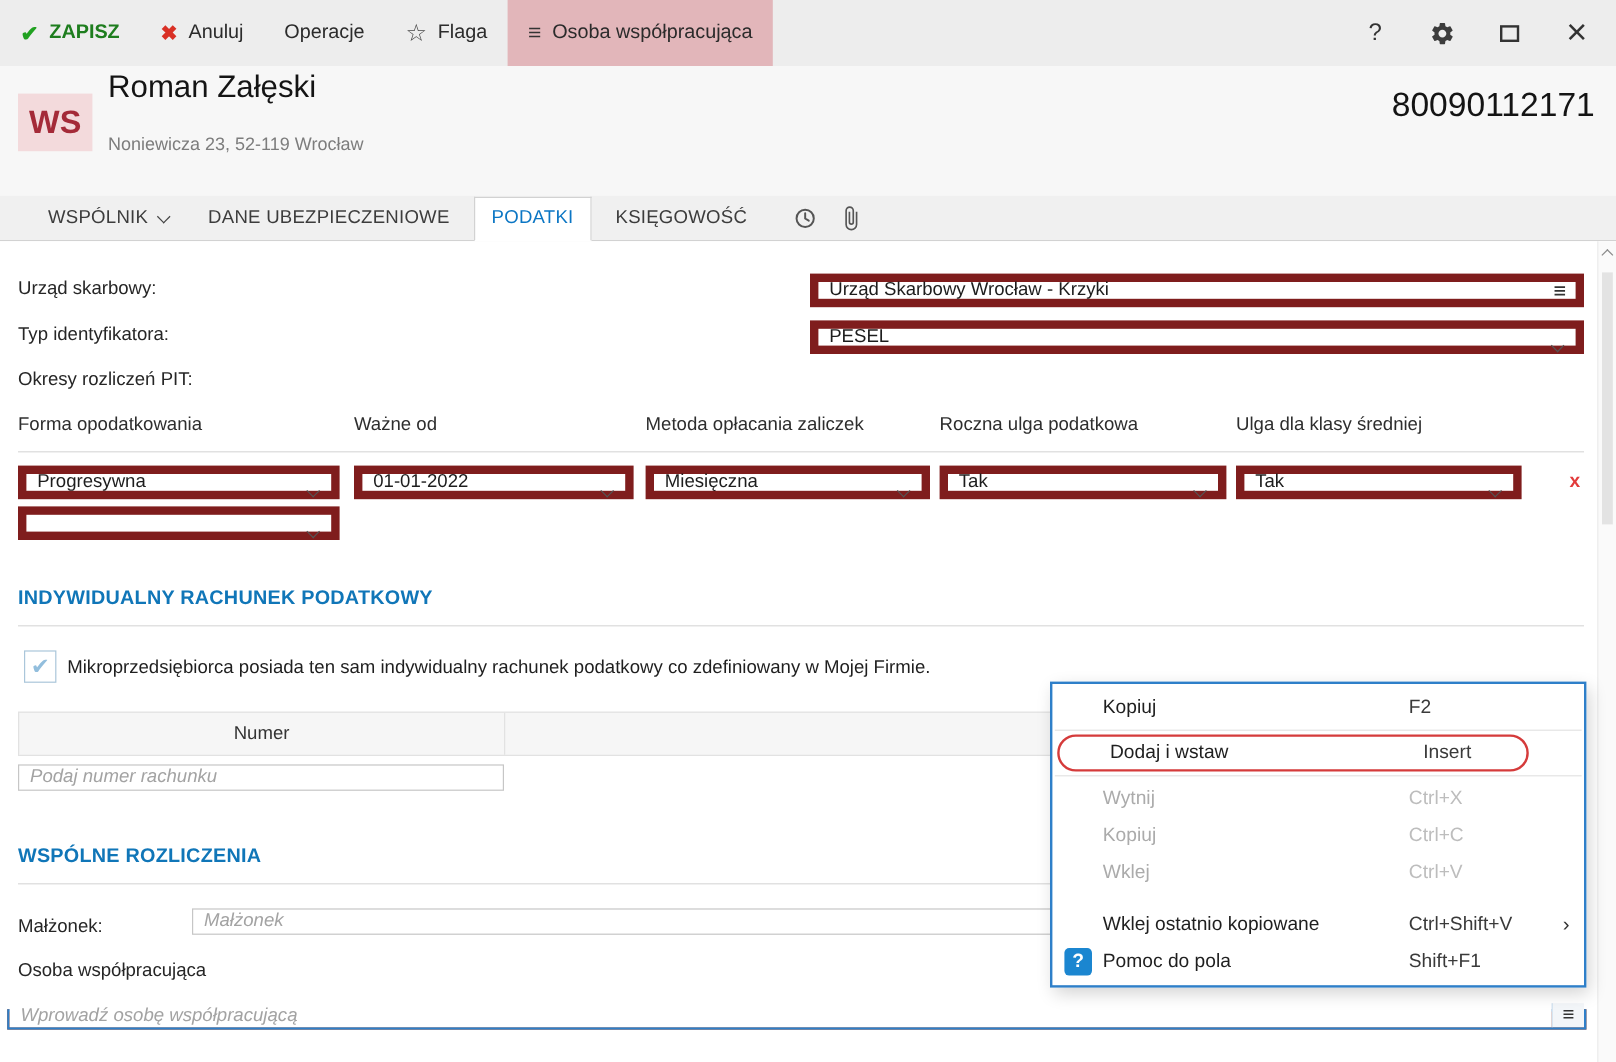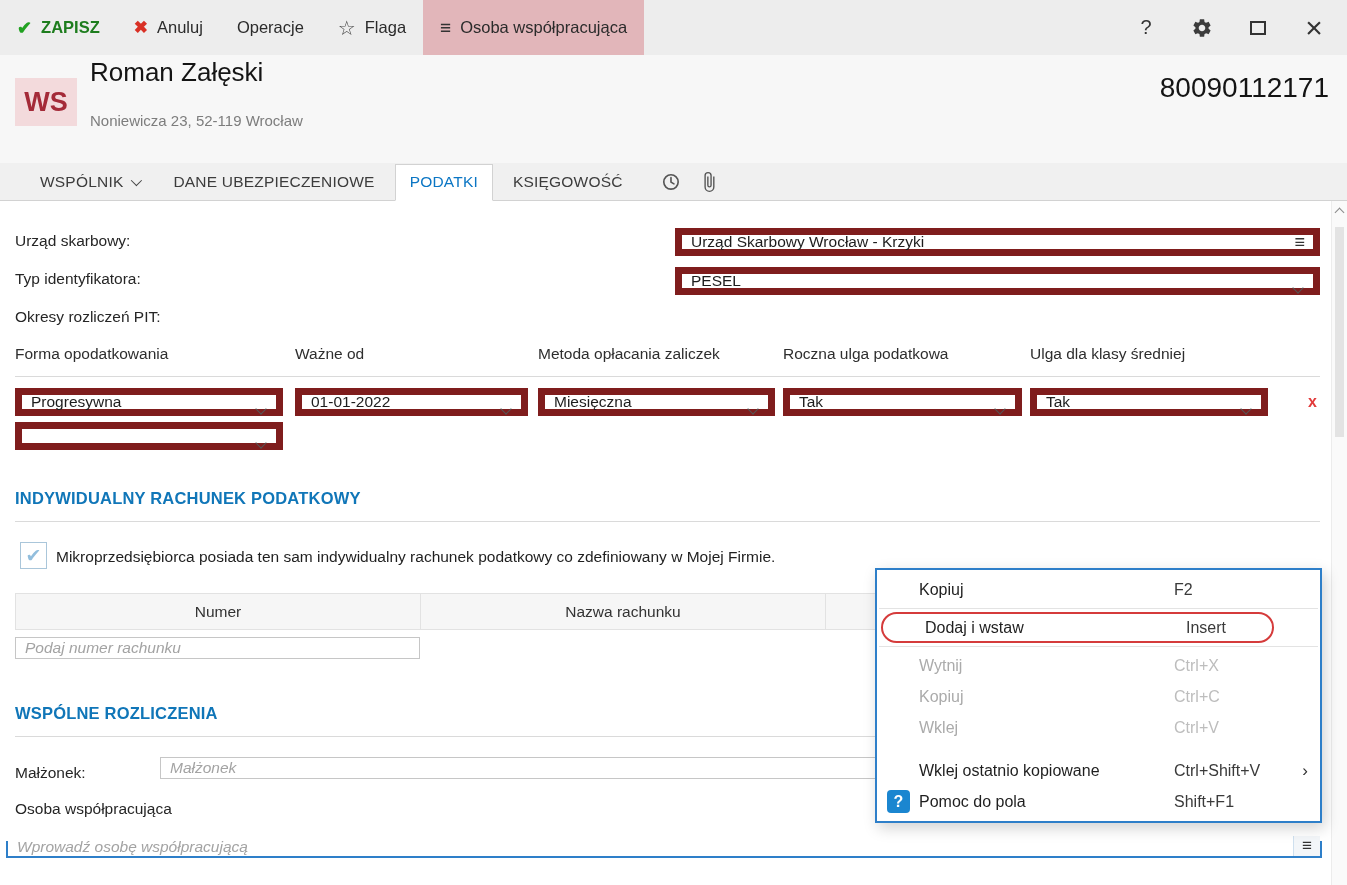--- a/index.html
+++ b/index.html
@@ -218,21 +218,20 @@
     <div class="section-h" style="left:15px; top:288px">INDYWIDUALNY RACHUNEK PODATKOWY</div>
     <div class="hline" style="left:15px; top:320px; width:1305px"></div>
 
     <div class="checkbox" style="left:20px; top:341px">
       <span>✔</span>
     </div>
     <div class="cb-label" style="left:56px; top:347px">Mikroprzedsiębiorca posiada ten sam indywidualny rachunek podatkowy co zdefiniowany w Mojej Firmie.</div>
 
     <div class="grid-hdr" style="left:15px; top:392px; width:1305px">
       <div class="grid-cell" style="width:405px">Numer</div>
-      <div class="grid-cell" style="width:405px">Nazwa rachunku</div>
       <div class="grid-cell" style="flex:1; border-right:none"></div>
     </div>
     <input class="txt" style="left: 15px; top: 436px; width: 405px;" placeholder="Podaj numer rachunku">
 
     <div class="section-h" style="left:15px; top:503px">WSPÓLNE ROZLICZENIA</div>
     <div class="hline" style="left:15px; top:535px; width:1305px"></div>
 
     <div class="abs flabel" style="left:15px; top:563px">Małżonek:</div>
     <input class="txt" style="left: 160px; top: 556px; width: 1160px;" placeholder="Małżonek">
 

